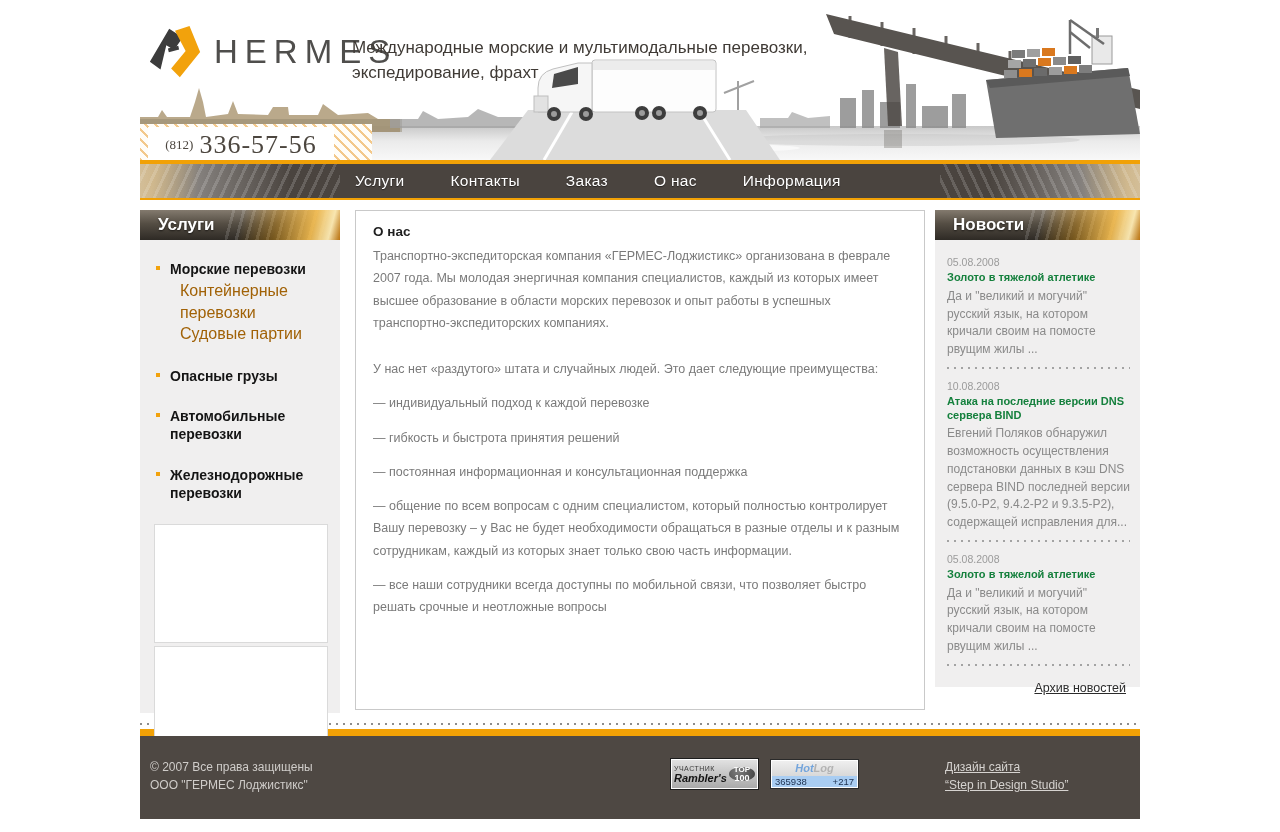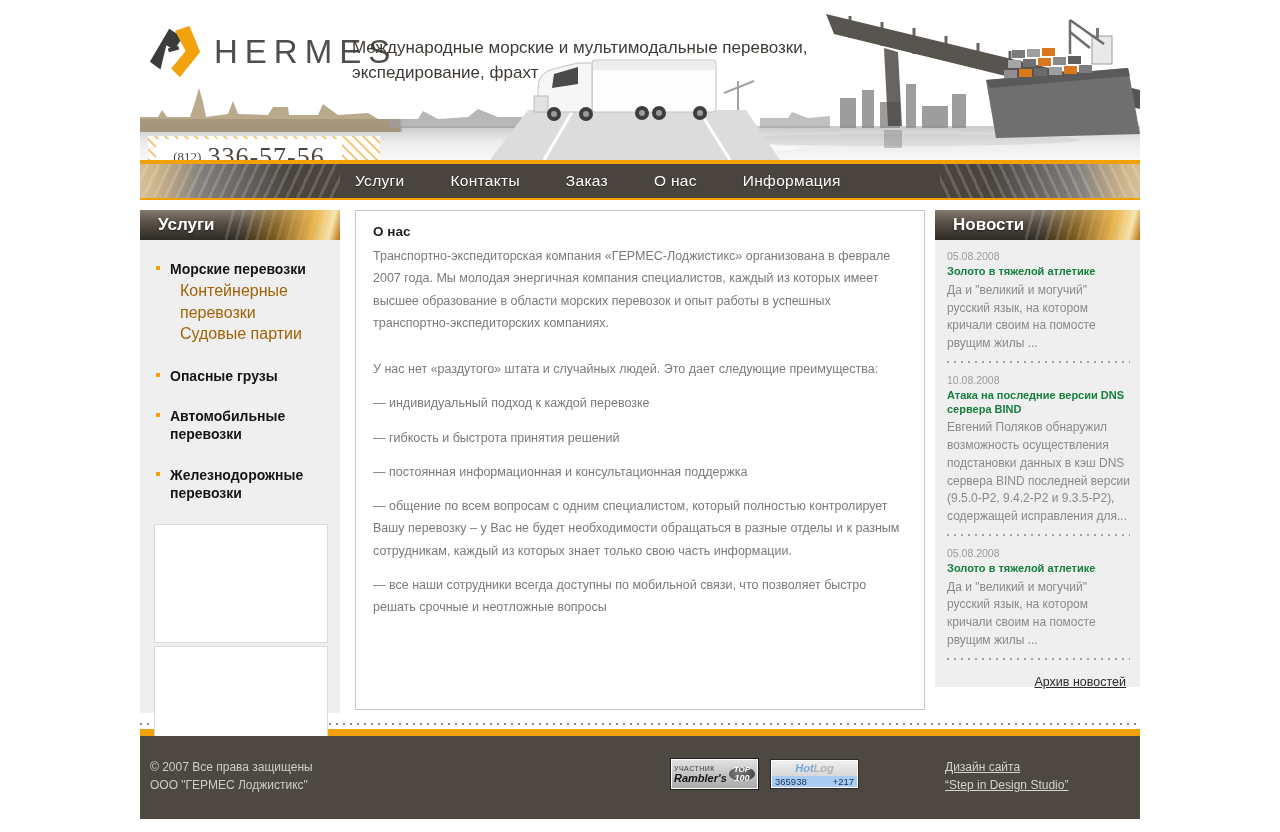--- a/index.html
+++ b/index.html
@@ -8,21 +8,21 @@
   .page { position:relative; width:1280px; height:832px; margin:0 auto; background:#fff; overflow:hidden; }
   .container { width:1000px; margin:0 auto; position:relative; }
 
   
   .header { margin-top:14px; height:146px; position:relative; background:#fff; }
   .header-photo { position:absolute; left:0; top:0; width:1000px; height:146px; }
   .logo { position:absolute; left:6px; top:10px; display:flex; align-items:center; gap:10px; }
   .logo-mark { width:58px; height:56px; }
   .logo-text { font-size:33px; font-weight:normal; letter-spacing:7px; color:#4f4e4c; }
   .tagline { position:absolute; left:212px; top:22px; font-size:17px; color:#3f3a35; line-height:1.45; }
-  .phone-wrap { position:absolute; left:8px; bottom:0; width:232px; height:24px;
+  .phone-wrap { position:absolute; left:0; bottom:0; width:232px; height:36px;
     background:repeating-linear-gradient(45deg,#f3c98c 0 2px, #fffdf8 2px 7px);margin-top:25px; }
   .phone-box { position:absolute; left:8px; top:3px; width:186px; height:36px; background:#fff;
     display:flex; align-items:center; justify-content:center; gap:6px;
     font-family:"Liberation Serif", serif; color:#4c463f; }
   .phone-code { font-size:13px; }
   .phone-num { font-size:26px; letter-spacing:1px; }
 
   
   .nav { position:relative; height:40px; background:#4a443f; border-top:4px solid #f1a106; border-bottom:2px solid #f1a106; overflow:hidden; }
   .nav::before { content:""; position:absolute; left:0; top:0; bottom:0; width:200px; pointer-events:none;
@@ -62,21 +62,21 @@
   .submenu { list-style:none; margin:2px 0 0 10px; }
   .submenu a { color:#a16207; font-size:16px; text-decoration:none; line-height:1.35; cursor:pointer; }
   .side-box { background:#fff; border:1px solid #dadada; height:119px; margin:0 2px 3px 2px; }
   .side-box.first { margin-top:4px; }
 
   .main-box { background:#fff; border:1px solid #c9c9c9; height:500px; padding:13px 17px; }
   .main-title { font-size:13.5px; font-weight:bold; color:#1f1f1f; margin-bottom:6px; }
   .main-box p { font-size:12.5px; color:#7a7a7a; line-height:1.78; margin-bottom:12px; }
   .main-box p.lead { margin-bottom:24px; }
 
-  .news-body { background:#f0efef; height:447px; padding:10px 10px 0 12px; }
+  .news-body { background:#f0efef; height:447px; padding:16px 10px 0 12px; }
   .news-date { font-size:10.5px; color:#9b9b9b; margin-bottom:3px; }
   .news-title { font-size:11px; font-weight:bold; color:#15803d; line-height:1.25; margin-bottom:3px; }
   .news-text { font-size:12px; color:#8a8a8a; line-height:1.48; }
   .dotted { height:3px; margin:8px 0 10px 0;
     background:repeating-linear-gradient(90deg,#a3a3a3 0 2px, rgba(0,0,0,0) 2px 7px);
     background-size:7px 2px; background-repeat:repeat-x; background-position:0 60%; }
   .archive { display:block; text-align:right; margin:14px 4px 0 0; font-size:12.5px; color:#2b2b2b; text-decoration:underline; cursor:pointer; }
 
   
   .content-end-dots { height:4px; margin-top:9px;
@@ -86,21 +86,21 @@
   .footer { position:relative; height:83px; background:#4e4843; color:#cfccc9; font-size:12px; }
   .f-copy { position:absolute; left:10px; top:22px; line-height:1.5; }
   .f-addr { position:absolute; left:255px; top:9px; line-height:1.4; }
   .banner { position:absolute; display:block; text-decoration:none; cursor:pointer; }
   .rambler { left:530px; top:22px; width:89px; height:32px; background:linear-gradient(180deg,#e3e3e3,#a8a8a8);
     border:1px solid #1d1d1d; box-shadow:inset 0 0 0 1px #fdfdfd; display:flex; align-items:center; padding:2px 3px; }
   .r-left { flex:1; }
   .r-part { font-size:7px; color:#3b3b3b; letter-spacing:.5px; }
   .r-name { font-size:11px; font-weight:bold; color:#141414; font-style:italic; }
   .r-circle { width:26px; height:14px; border-radius:50%; background:radial-gradient(circle at 35% 30%, #7d7d7d, #3f3f3f);
-    color:#fff; display:flex; flex-direction:column; align-items:center; justify-content:center; line-height:1;font-style:italic; }
+    color:#fff; display:flex; flex-direction:column; align-items:center; justify-content:center; line-height:1; }
   .r-top { font-size:8px; font-weight:bold; }
   .r-100 { font-size:9px; font-weight:bold; }
   .hotlog { left:630px; top:23px; width:89px; height:30px; border:1px solid #2a2a2a; box-shadow:inset 0 0 0 1px #fdfdfd;
     background:linear-gradient(180deg,#f0f0f0,#c7c7c7); }
   .h-logo { height:16px; text-align:center; font-size:11px; font-weight:bold; font-style:italic; padding-top:2px; }
   .h-hot { color:#74a5dc; }
   .h-log { color:#b3b3b3; }
   .h-bar { position:absolute; left:1px; right:1px; bottom:1px; height:11px; background:#a9cdf2; color:#1b2f4e;
     font-size:9.5px; display:flex; justify-content:space-between; padding:0 3px; align-items:center; font-style:normal; }
   .f-design { position:absolute; left:805px; top:22px; line-height:1.5; }

